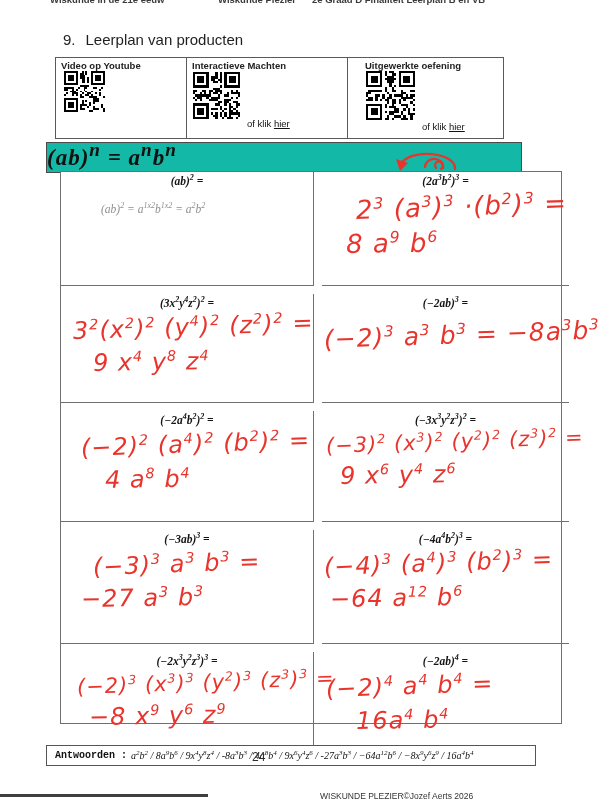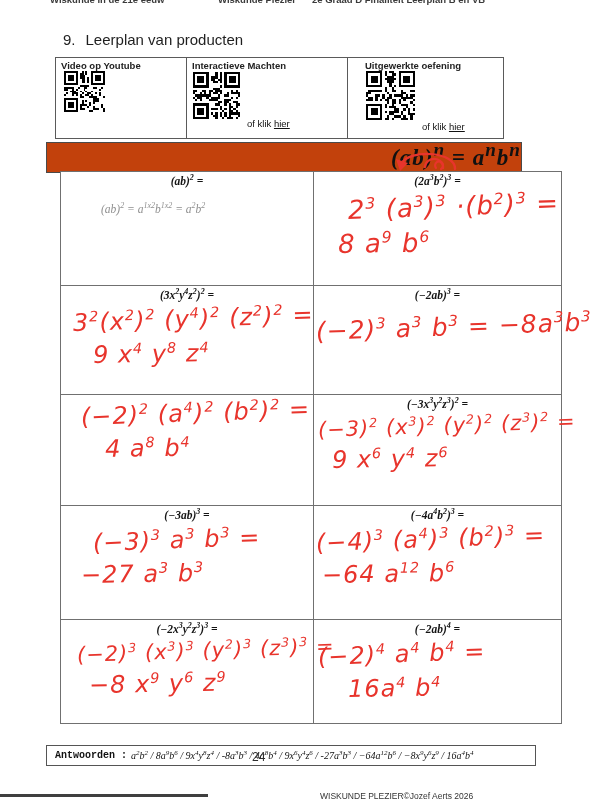--- a/index.html
+++ b/index.html
@@ -22,29 +22,29 @@
   .qr-cell:last-child{border-right:none;margin-left:12px;}
   .qr{position:absolute;}
   .qr1{left:8px;top:13px;width:41px;height:41px;}
   .qr2{left:6px;top:14px;width:47px;height:47px;}
   .qr3{left:6px;top:13px;width:49px;height:49px;}
   .kliktxt{position:absolute;font-weight:400;font-size:9.5px;color:#111;white-space:nowrap;}
   .klik2{left:60px;bottom:9px;}
   .klik3{left:62px;bottom:6px;}
   .kliktxt a{color:#111;text-decoration:underline;cursor:pointer;}
   
-  .formula-box{position:absolute;left:46px;top:142px;width:474px;height:29px;border:1.5px solid #4a4a4a;display:flex;align-items:center;justify-content:flex-end;background:#c2410c;}
+  .formula-box{position:absolute;left:46px;top:142px;width:474px;height:29px;border:1.5px solid #4a4a4a;display:flex;align-items:center;justify-content:flex-start;background:#14b8a6;}
   .math{font-family:"Liberation Serif","DejaVu Serif",serif;font-style:italic;}
   .formula-box .math{font-size:23px;font-weight:700;color:#111;letter-spacing:1px;}
   .formula-box sup,{font-size:14px;}
   sup{line-height:0;}
   
   .arrows{position:absolute;left:392px;top:146px;width:74px;height:30px;z-index:5;}
   
-  .ex-grid{position:absolute;left:60px;top:171px;width:500px;height:551px;display:grid;grid-template-columns:253px 247px;grid-template-rows:114px 109px 111px 114px 103px;border:1px solid #707070;background:#fff;}
+  .ex-grid{position:absolute;left:60px;top:171px;width:500px;height:551px;display:grid;grid-template-columns:253px 247px;grid-template-rows:114px 109px 111px 114px 103px;border:1px solid #707070;background:#fff;gap:8px;}
   .ex-cell{position:relative;border-right:1px solid #707070;border-bottom:1px solid #707070;overflow:visible;}
   .ex-cell:nth-child(2n){border-right:none;}
   .ex-cell:nth-child(9),.ex-cell:nth-child(10){border-bottom:none;}
   .problem{text-align:center;font-size:11.5px;font-weight:700;color:#141414;margin-top:3px;}
   .problem sup{font-size:8px;}
   .ghost{font-size:11.5px;color:#8f8f8f;margin:16px 0 0 40px;font-weight:400;}
   .ghost sup{font-size:8px;}
   .hw{color:#e8342c;font-family:"DejaVu Sans",sans-serif;font-style:italic;font-size:24px;letter-spacing:1px;line-height:1.2;white-space:nowrap;transform:rotate(-2deg);transform-origin:left center;}
   .hw sup{font-size:0.6em;}
   .hw1{margin:8px 0 0 14px;}
@@ -503,20 +503,21 @@
   <div class="ex-cell c3">
     <div class="problem math">(3x<sup>2</sup>y<sup>4</sup>z<sup>2</sup>)<sup>2</sup> =</div>
     <div class="hw hw1">3<sup>2</sup>(x<sup>2</sup>)<sup>2</sup> (y<sup>4</sup>)<sup>2</sup> (z<sup>2</sup>)<sup>2</sup> =</div>
     <div class="hw hw2">9 x<sup>4</sup> y<sup>8</sup> z<sup>4</sup></div>
   </div>
   <div class="ex-cell c4">
     <div class="problem math">(−2ab)<sup>3</sup> =</div>
     <div class="hw hw1">(−2)<sup>3</sup> a<sup>3</sup> b<sup>3</sup> = −8a<sup>3</sup>b<sup>3</sup></div>
   </div>
   <div class="ex-cell c5">
+    <div class="problem math">(−2a<sup>4</sup>b<sup>2</sup>)<sup>2</sup> =</div>
     <div class="hw hw1">(−2)<sup>2</sup> (a<sup>4</sup>)<sup>2</sup> (b<sup>2</sup>)<sup>2</sup> =</div>
     <div class="hw hw2">4 a<sup>8</sup> b<sup>4</sup></div>
   </div>
   <div class="ex-cell c6">
     <div class="problem math">(−3x<sup>3</sup>y<sup>2</sup>z<sup>3</sup>)<sup>2</sup> =</div>
     <div class="hw hw1">(−3)<sup>2</sup> (x<sup>3</sup>)<sup>2</sup> (y<sup>2</sup>)<sup>2</sup> (z<sup>3</sup>)<sup>2</sup> =</div>
     <div class="hw hw2">9 x<sup>6</sup> y<sup>4</sup> z<sup>6</sup></div>
   </div>
   <div class="ex-cell c7">
     <div class="problem math">(−3ab)<sup>3</sup> =</div>

